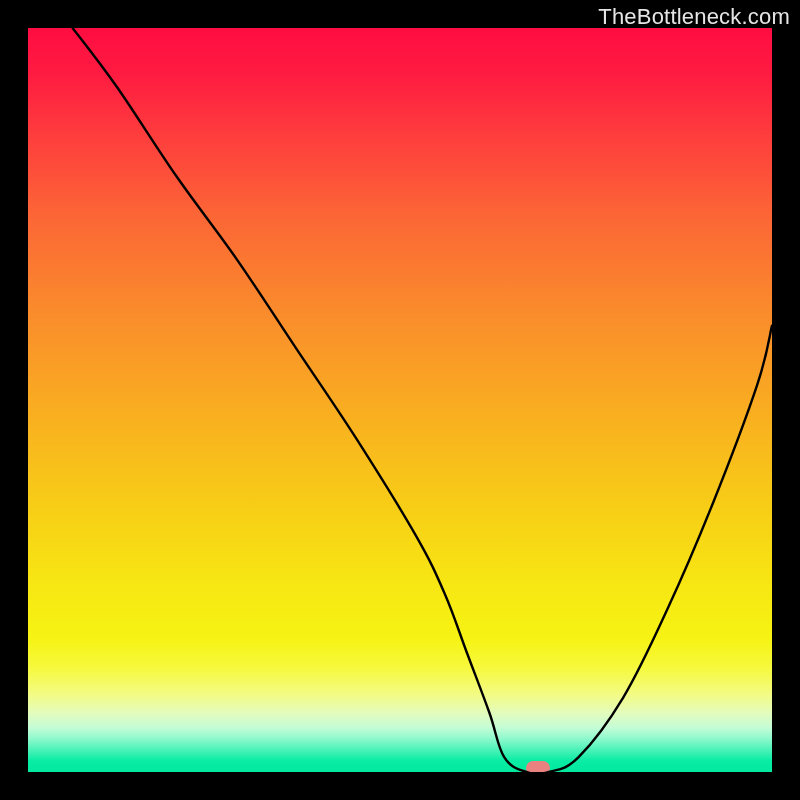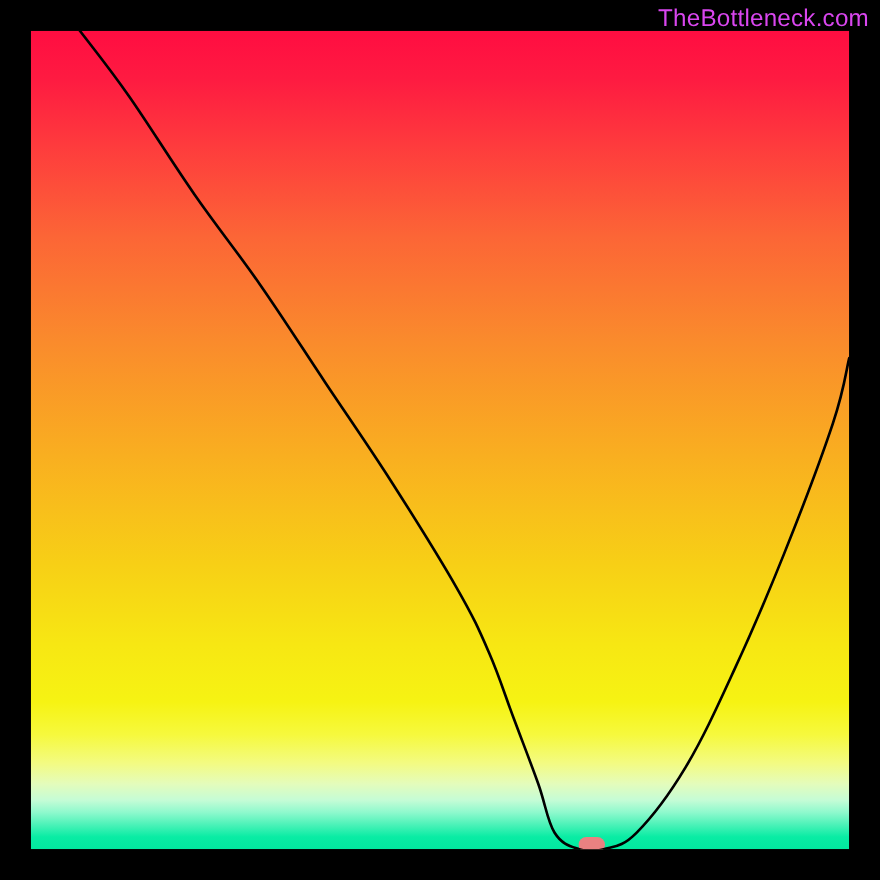--- a/index.html
+++ b/index.html
@@ -14,21 +14,21 @@
   .frame {
     position: relative;
     width: 800px;
     height: 800px;
     background: #000;
   }
   .watermark {
     position: absolute;
     top: 4px;
     right: 10px;
-    color: #d946ef;
+    color: #e5e5e5;
     font-size: 22px;
     font-weight: 500;
     letter-spacing: 0.2px;
     z-index: 5;
   }
   .plot-area {
     position: absolute;
     left: 28px;
     top: 28px;
     width: 744px;   

